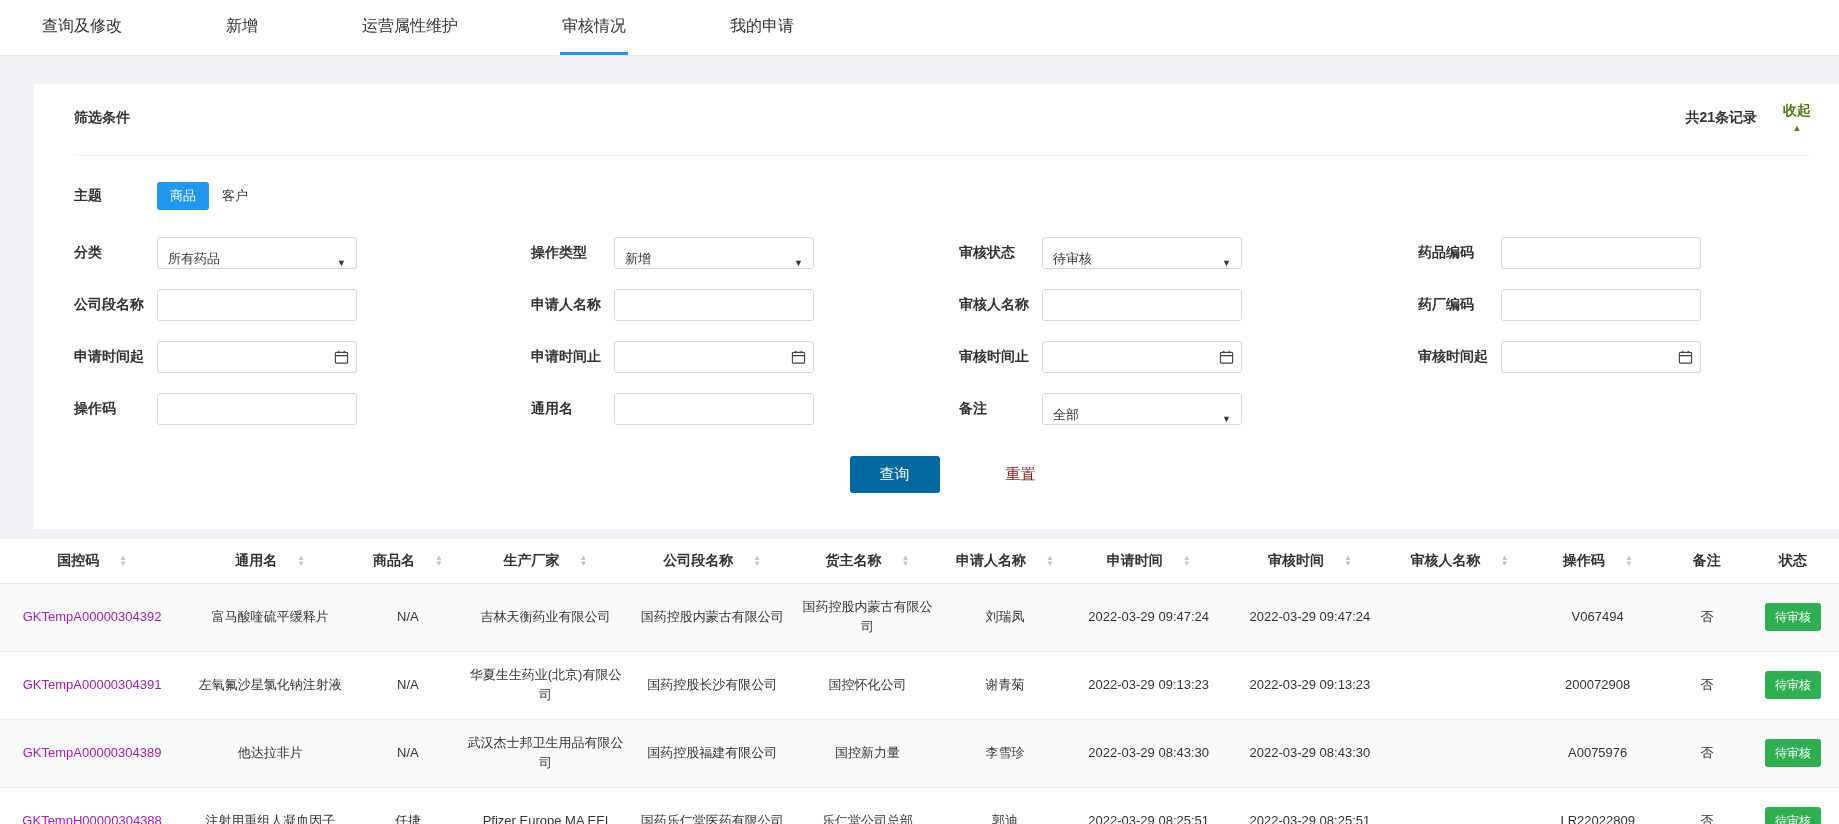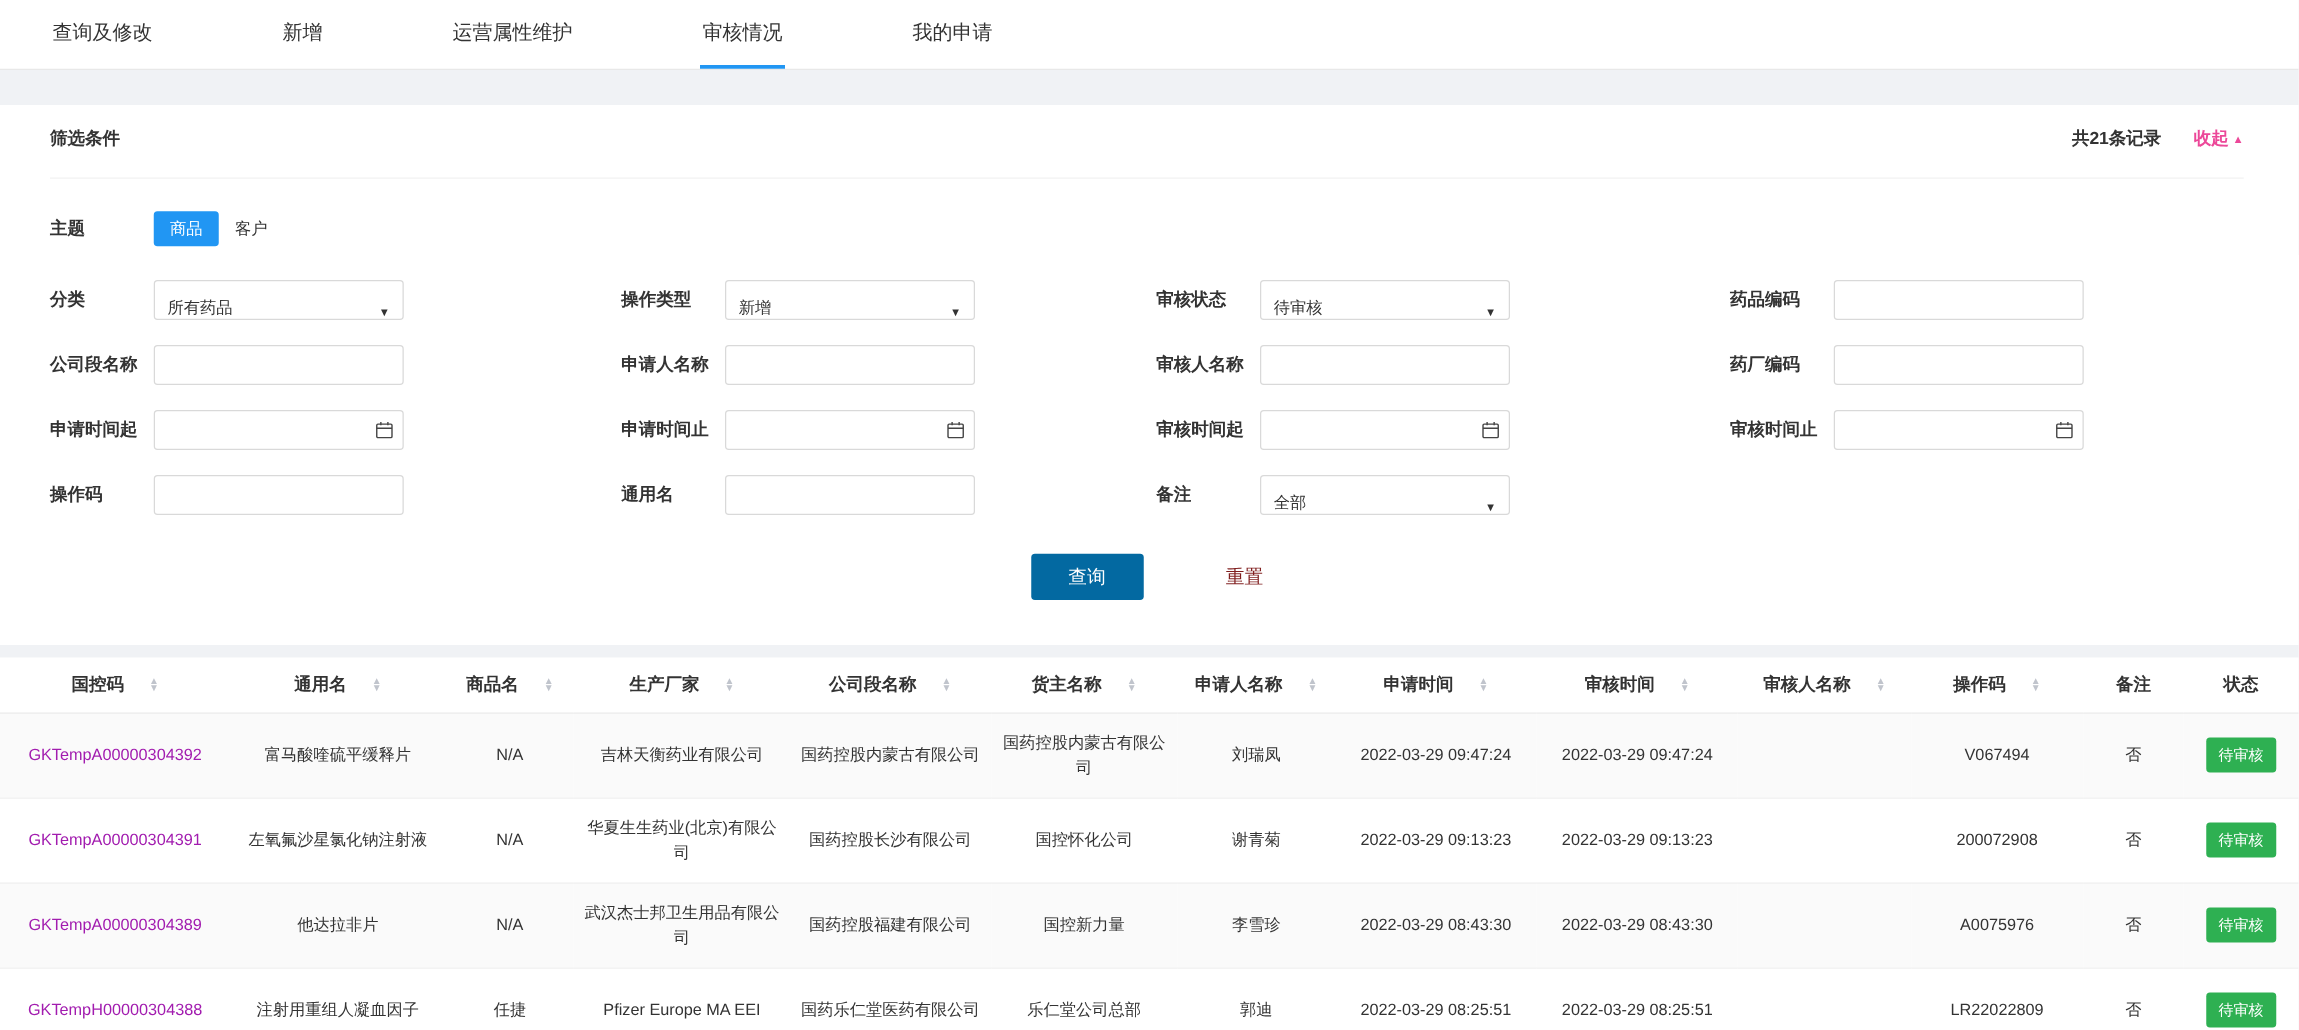--- a/index.html
+++ b/index.html
@@ -16,29 +16,29 @@
     background:#fff; height:56px; border-bottom:1px solid #e8e8e8;
     display:flex; gap:100px; padding-left:40px; align-items:stretch;
   }
   .tab {
     display:flex; align-items:center; font-size:16px; color:#333;
     cursor:pointer; border-bottom:3px solid transparent; padding:0 2px;
   }
   .tab.active { border-bottom-color:#2196f3; }
 
   
-  .filter-panel { background:#fff; margin-top:28px; padding:18px 44px 36px 40px; }
+  .filter-panel { background:#fff; margin-top:28px; padding:18px 28px 36px 40px;margin-left:34px; }
   .filter-header {
     display:flex; align-items:center; justify-content:space-between;
     padding-bottom:22px; border-bottom:1px solid #f2f2f2; margin-bottom:26px;
   }
   .filter-title { font-size:14px; font-weight:700; }
   .header-right { display:flex; align-items:center; gap:26px; }
   .record-count { font-size:14px; font-weight:700; color:#333; }
-  .collapse-link { font-size:14px; font-weight:700; color:#ec4899; cursor:pointer; display:flex; align-items:center; gap:3px; }
+  .collapse-link { font-size:14px; font-weight:700; color:#4d7c0f; cursor:pointer; display:flex; align-items:center; gap:3px;flex-direction:column; }
   .collapse-link .up-arrow { font-size:9px; }
 
   .topic-row { display:flex; align-items:center; margin-bottom:26px; height:28px; }
   .topic-label { width:83px; flex:none; font-size:14px; font-weight:700; }
   .chip { padding:5px 13px; font-size:13px; border-radius:3px; cursor:pointer; }
   .chip.selected { background:#2196f3; color:#fff; }
   .chip.plain { color:#333; }
 
   .fields-grid { display:grid; grid-template-columns:457px 428px 459px 1fr; row-gap:18px; }
   .field { display:flex; align-items:center; height:34px; }
@@ -171,33 +171,33 @@
         <input class="control" type="text" value="" style="">
         <span class="cal-icon"><svg width="15" height="15" viewBox="0 0 16 16">
               <rect x="1.5" y="3" width="13" height="11.5" rx="1" fill="none" stroke="#444" stroke-width="1.2"></rect>
               <line x1="1.5" y1="6.5" x2="14.5" y2="6.5" stroke="#444" stroke-width="1.2"></line>
               <line x1="5" y1="1.2" x2="5" y2="4" stroke="#444" stroke-width="1.2"></line>
               <line x1="11" y1="1.2" x2="11" y2="4" stroke="#444" stroke-width="1.2"></line>
             </svg></span>
       </div>
     </div>
     <div class="field">
-      <span class="field-label">审核时间起</span>
+      <span class="field-label">审核时间止</span>
       <div class="datewrap">
         <input class="control" type="text" value="" style="">
         <span class="cal-icon"><svg width="15" height="15" viewBox="0 0 16 16">
               <rect x="1.5" y="3" width="13" height="11.5" rx="1" fill="none" stroke="#444" stroke-width="1.2"></rect>
               <line x1="1.5" y1="6.5" x2="14.5" y2="6.5" stroke="#444" stroke-width="1.2"></line>
               <line x1="5" y1="1.2" x2="5" y2="4" stroke="#444" stroke-width="1.2"></line>
               <line x1="11" y1="1.2" x2="11" y2="4" stroke="#444" stroke-width="1.2"></line>
             </svg></span>
       </div>
     </div>
     <div class="field">
-      <span class="field-label">审核时间止</span>
+      <span class="field-label">审核时间起</span>
       <div class="datewrap">
         <input class="control" type="text" value="" style="">
         <span class="cal-icon"><svg width="15" height="15" viewBox="0 0 16 16">
               <rect x="1.5" y="3" width="13" height="11.5" rx="1" fill="none" stroke="#444" stroke-width="1.2"></rect>
               <line x1="1.5" y1="6.5" x2="14.5" y2="6.5" stroke="#444" stroke-width="1.2"></line>
               <line x1="5" y1="1.2" x2="5" y2="4" stroke="#444" stroke-width="1.2"></line>
               <line x1="11" y1="1.2" x2="11" y2="4" stroke="#444" stroke-width="1.2"></line>
             </svg></span>
       </div>
     </div>

